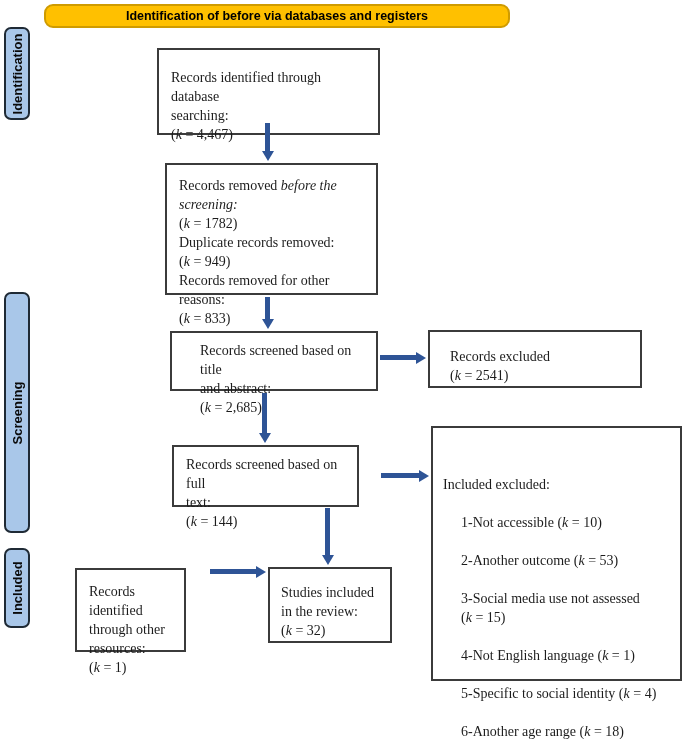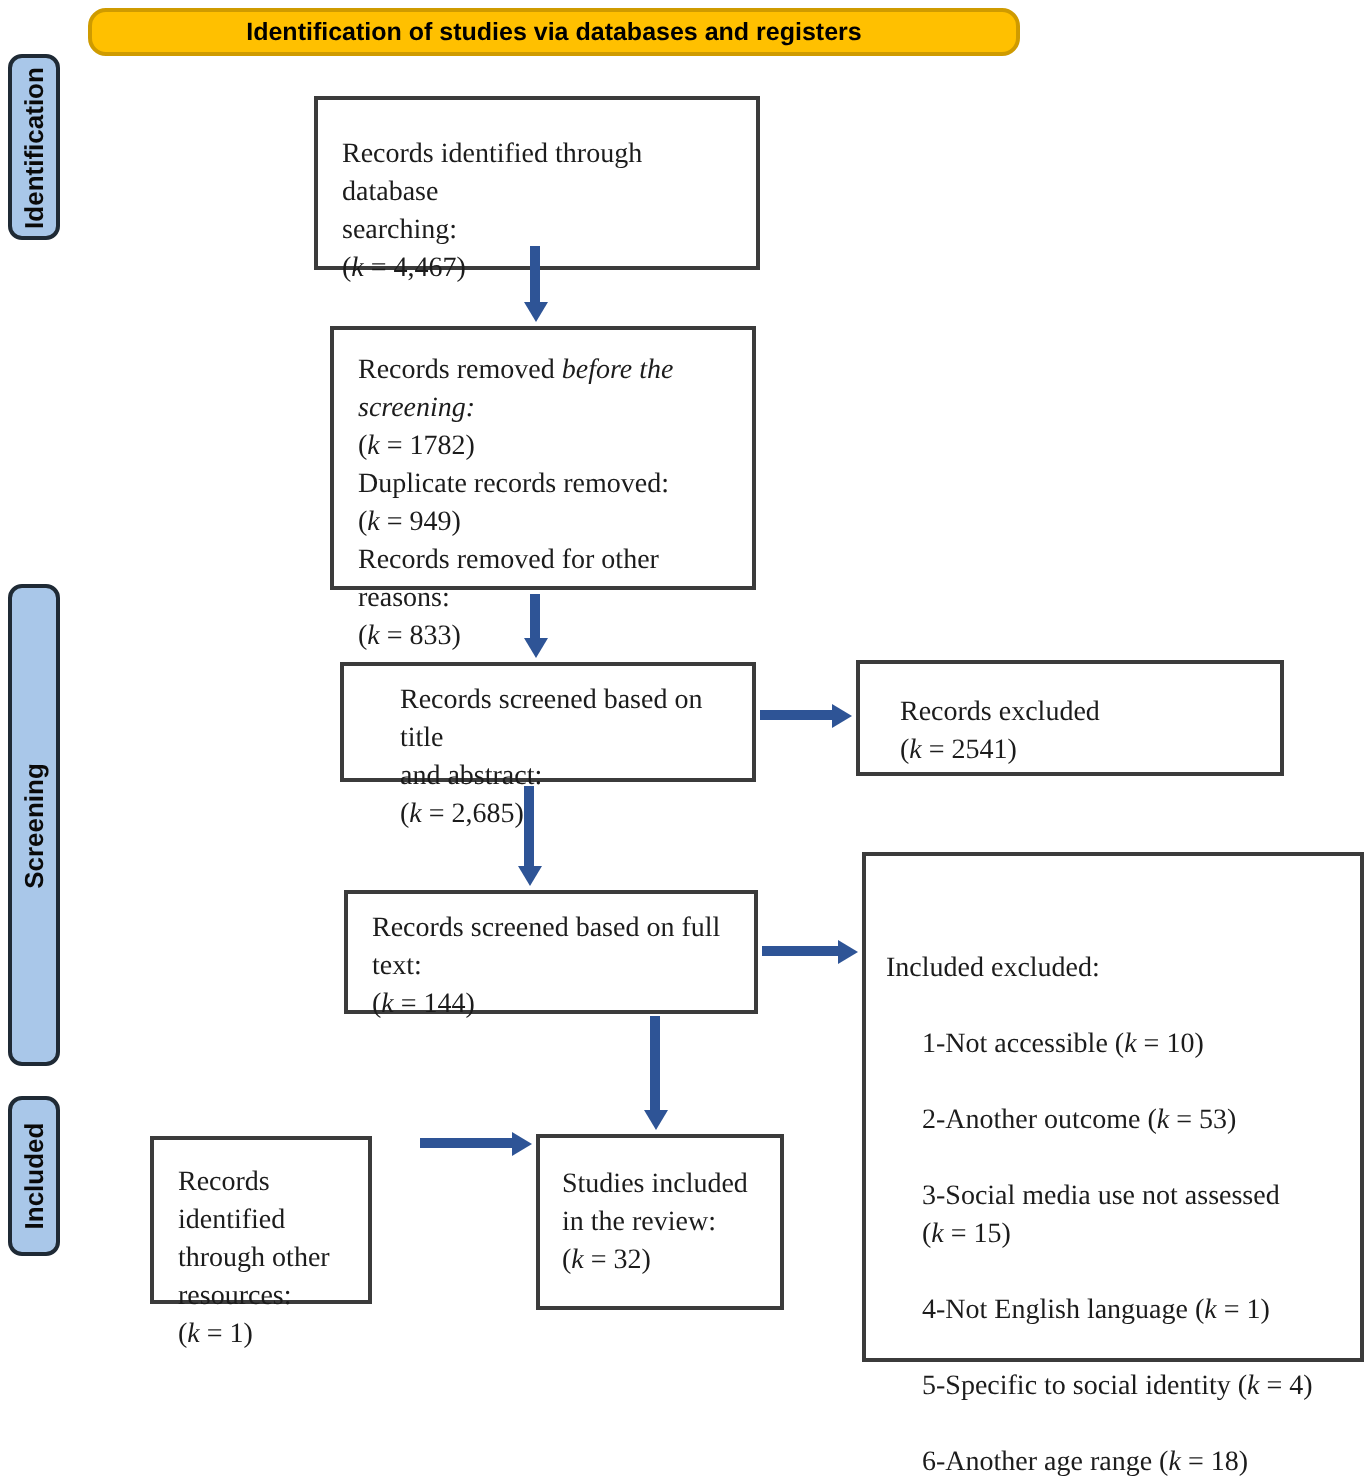--- a/index.html
+++ b/index.html
@@ -54,21 +54,21 @@
   }
   .excl-heading{white-space:pre-line;}
   .excl-item{white-space:pre-line;padding-left:18px;}
 </style>
 </head>
 <body>
 
 <div id="canvas">
 
   <div class="banner">
-    <span>Identification of studies via databases and registers</span>
+    <span>Identification of before via databases and registers</span>
   </div>
 
   <div class="stage" style="top:27px;height:93px;">
     <span>Identification</span>
   </div>
   <div class="stage" style="top:292px;height:241px;">
     <span>Screening</span>
   </div>
   <div class="stage" style="top:548px;height:80px;">
     <span>Included</span>
@@ -86,21 +86,21 @@
 Records removed for other reasons:
 (<i>k</i> = 833)</div>
 
   <div class="fbox" style="left:170px;top:331px;width:208px;height:60px;padding:8px 8px 4px 28px;">Records screened based on title
 and abstract:
 (<i>k</i> = 2,685)</div>
 
   <div class="fbox" style="left:428px;top:330px;width:214px;height:58px;padding:15px 8px 22px 20px;">Records excluded
 (<i>k</i> = 2541)</div>
 
-  <div class="fbox" style="left:172px;top:445px;width:207px;height:62px;padding:8px 8px 4px 12px;">Records screened based on full
+  <div class="fbox" style="left:172px;top:445px;width:187px;height:62px;padding:8px 8px 4px 12px;">Records screened based on full
 text:
 (<i>k</i> = 144)</div>
 
   <div class="fbox" style="left:431px;top:426px;width:251px;height:255px;padding:28px 8px 8px 10px;">
     <div class="excl-heading">Included excluded:</div>
     <div class="excl-item">1-Not accessible (<i>k</i> = 10)</div>
     <div class="excl-item">2-Another outcome (<i>k</i> = 53)</div>
     <div class="excl-item">3-Social media use not assessed
 (<i>k</i> = 15)</div>
     <div class="excl-item">4-Not English language (<i>k</i> = 1)</div>
@@ -109,21 +109,21 @@
     
     
     
   </div>
 
   <div class="fbox" style="left:75px;top:568px;width:111px;height:84px;padding:12px 6px 4px 12px;">Records identified
 through other
 resources:
 (<i>k</i> = 1)</div>
 
-  <div class="fbox" style="left:268px;top:567px;width:124px;height:88px;padding:14px 6px 4px 11px;">Studies included
+  <div class="fbox" style="left:268px;top:567px;width:124px;height:76px;padding:14px 6px 4px 11px;">Studies included
 in the review:
 (<i>k</i> = 32)</div>
 
   <div class="arrow-v" style="left:265px;top:123px;height:28px;"></div>
   <div class="arrow-v" style="left:265px;top:297px;height:22px;"></div>
   <div class="arrow-h" style="left:380px;top:355px;width:36px;"></div>
   <div class="arrow-v" style="left:262px;top:393px;height:40px;"></div>
   <div class="arrow-h" style="left:381px;top:473px;width:38px;"></div>
   <div class="arrow-v" style="left:325px;top:508px;height:47px;"></div>
   <div class="arrow-h" style="left:210px;top:569px;width:46px;"></div>

